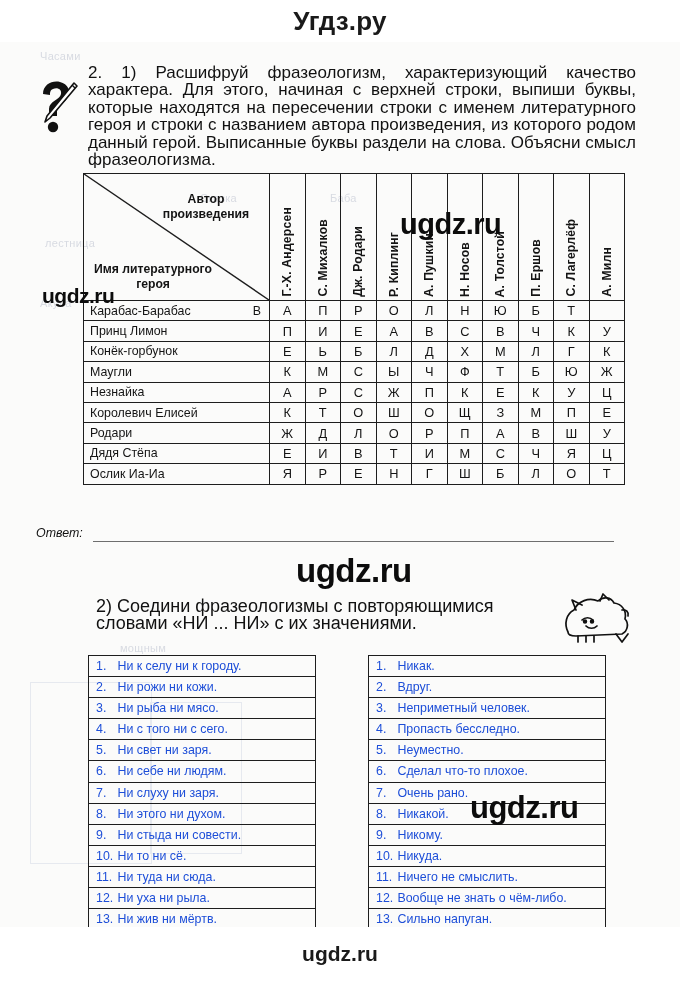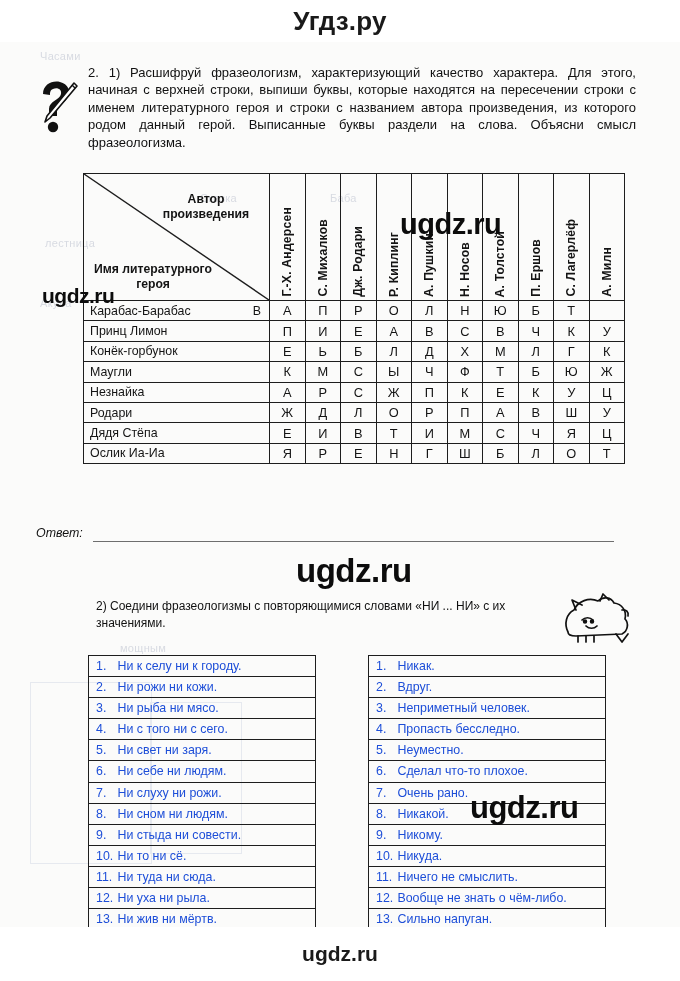--- a/index.html
+++ b/index.html
@@ -65,21 +65,21 @@
     width: 600px;
   }
   #pen-icon {
     position: absolute;
     left: 0; top: 14px;
     width: 44px; height: 62px;
   }
   #task1-text {
     margin-left: 52px;
     width: 548px;
-    font-size: 13px;
+    font-size: 17px;
     line-height: 17.4px;
     text-align: justify;
     text-justify: inter-word;
     color: #111;
   }
 
   
   #code-table {
     position: absolute;
     left: 83px; top: 131px;
@@ -179,21 +179,21 @@
     flex: 1;
     border-bottom: 1.1px solid #6e6e6e;
     height: 14px;
   }
 
   
   #task2-text {
     position: absolute;
     left: 96px; top: 556px;
     width: 460px;
-    font-size: 12px;
+    font-size: 18px;
     line-height: 17.4px;
     color: #111;
   }
   #cat-icon {
     position: absolute;
     left: 556px; top: 548px;
     width: 78px; height: 58px;
   }
 
   
@@ -366,20 +366,33 @@
           <td class="lcell">С</td>
           <td class="lcell">Ж</td>
           <td class="lcell">П</td>
           <td class="lcell">К</td>
           <td class="lcell">Е</td>
           <td class="lcell">К</td>
           <td class="lcell">У</td>
           <td class="lcell">Ц</td>
         </tr>
         <tr>
+          <td class="rowname"><span class="nm">Королевич  Елисей</span></td>
+          <td class="lcell">К</td>
+          <td class="lcell">Т</td>
+          <td class="lcell">О</td>
+          <td class="lcell">Ш</td>
+          <td class="lcell">О</td>
+          <td class="lcell">Щ</td>
+          <td class="lcell">З</td>
+          <td class="lcell">М</td>
+          <td class="lcell">П</td>
+          <td class="lcell">Е</td>
+        </tr>
+        <tr>
           <td class="rowname"><span class="nm">Родари</span></td>
           <td class="lcell">Ж</td>
           <td class="lcell">Д</td>
           <td class="lcell">Л</td>
           <td class="lcell">О</td>
           <td class="lcell">Р</td>
           <td class="lcell">П</td>
           <td class="lcell">А</td>
           <td class="lcell">В</td>
           <td class="lcell">Ш</td>
@@ -436,22 +449,22 @@
     </g>
   </svg>
 
   <div class="match-list" id="list-left">
       <div class="row"><span class="num">1.</span><span> Ни  к  селу  ни  к  городу.</span></div>
       <div class="row"><span class="num">2.</span><span> Ни  рожи  ни  кожи.</span></div>
       <div class="row"><span class="num">3.</span><span> Ни  рыба  ни  мясо.</span></div>
       <div class="row"><span class="num">4.</span><span> Ни  с  того  ни  с  сего.</span></div>
       <div class="row"><span class="num">5.</span><span> Ни  свет  ни  заря.</span></div>
       <div class="row"><span class="num">6.</span><span> Ни  себе  ни  людям.</span></div>
-      <div class="row"><span class="num">7.</span><span> Ни  слуху  ни  рожи.</span></div>
-      <div class="row"><span class="num">8.</span><span> Ни  сном  ни  людям.</span></div>
+      <div class="row"><span class="num">7.</span><span> Ни  слуху  ни  заря.</span></div>
+      <div class="row"><span class="num">8.</span><span> Ни  этого  ни  духом.</span></div>
       <div class="row"><span class="num">9.</span><span> Ни  стыда  ни  совести.</span></div>
       <div class="row"><span class="num">10.</span><span> Ни  то  ни  сё.</span></div>
       <div class="row"><span class="num">11.</span><span> Ни  туда  ни  сюда.</span></div>
       <div class="row"><span class="num">12.</span><span> Ни  уха  ни  рыла.</span></div>
       <div class="row"><span class="num">13.</span><span> Ни  жив  ни  мёртв.</span></div>
     </div>
   <div class="match-list" id="list-right">
       <div class="row"><span class="num">1.</span><span> Никак.</span></div>
       <div class="row"><span class="num">2.</span><span> Вдруг.</span></div>
       <div class="row"><span class="num">3.</span><span> Неприметный  человек.</span></div>

